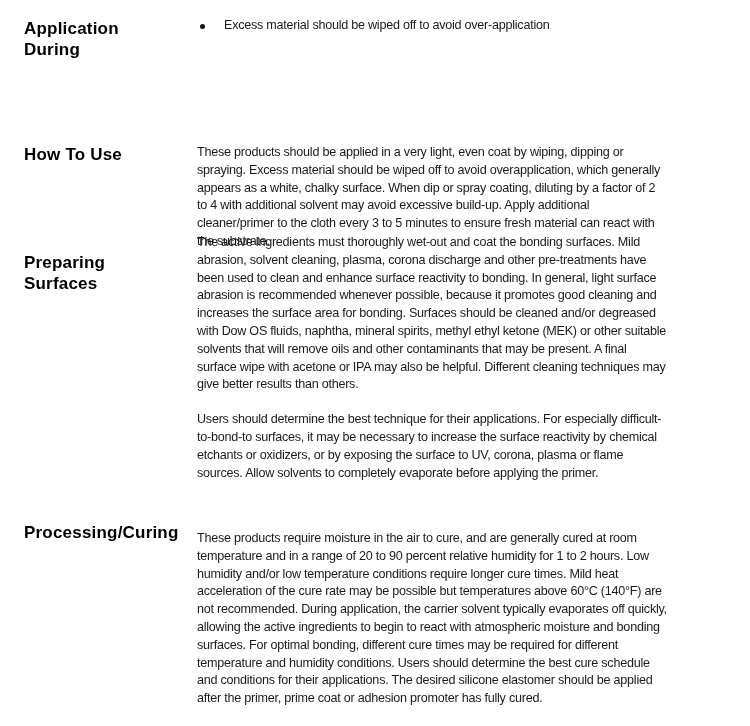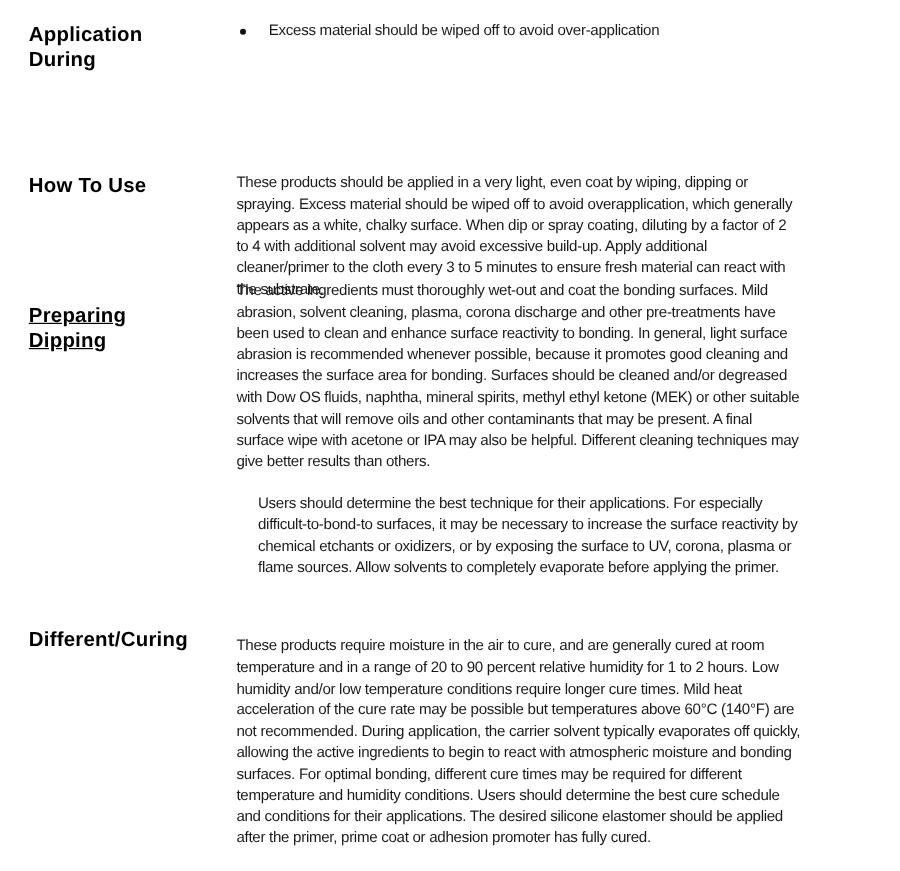--- a/index.html
+++ b/index.html
@@ -12,21 +12,21 @@
       position: absolute; left: 24px; width: 160px;
       font-family: "Liberation Sans", sans-serif; font-weight: bold;
       font-size: 17px; line-height: 21px; color: #000; letter-spacing: 0.2px;
     }
     .body {
       position: absolute; left: 197px; width: 470px;
       font-size: 12.6px; line-height: 17.8px; color: #1a1a1a;
       letter-spacing: -0.25px;
     }
     .body p { margin: 0; }
-    .body p + p { margin-top: 17px; margin-left: 18px; }
+    .body p + p { margin-top: 17px; }
     ul.bullets { list-style: none; margin: 0; padding: 0; }
     ul.bullets > li { position: relative; padding-left: 27px; }
     ul.bullets > li::before {
       content: ""; position: absolute; left: 3px; top: 7px;
       width: 5px; height: 5px; border-radius: 50%; background: #111;
     }
     ul.sub { list-style: none; margin: 0; padding: 0; }
     ul.sub > li { position: relative; padding-left: 72px; }
     ul.sub > li::before {
       content: ""; position: absolute; left: 49px; top: 6px;
@@ -51,30 +51,30 @@
 <div class="section" style="top:0;">
   <div class="heading" style="top:144px;">
     <div>How To Use</div>
   </div>
   <div class="body" style="top:144px;">
     <p>These products should be applied in a very light, even coat by wiping, dipping or spraying. Excess material should be wiped off to avoid overapplication, which generally appears as a white, chalky surface. When dip or spray coating, diluting by a factor of 2 to 4 with additional solvent may avoid excessive build-up. Apply additional cleaner/primer to the cloth every 3 to 5 minutes to ensure fresh material can react with the substrate.</p>
   </div>
 </div>
 
 <div class="section" style="top:0;">
-  <div class="heading" style="top:252px;text-decoration:underline;">
+  <div class="heading" style="top:252px;">
     <div>Preparing</div>
-    <div>Dipping</div>
+    <div>Surfaces</div>
   </div>
   <div class="body" style="top:234px;">
     <p>The active ingredients must thoroughly wet-out and coat the bonding surfaces. Mild abrasion, solvent cleaning, plasma, corona discharge and other pre-treatments have been used to clean and enhance surface reactivity to bonding. In general, light surface abrasion is recommended whenever possible, because it promotes good cleaning and increases the surface area for bonding. Surfaces should be cleaned and/or degreased with Dow OS fluids, naphtha, mineral spirits, methyl ethyl ketone (MEK) or other suitable solvents that will remove oils and other contaminants that may be present. A final surface wipe with acetone or IPA may also be helpful. Different cleaning techniques may give better results than others.</p>
     <p>Users should determine the best technique for their applications. For especially difficult-to-bond-to surfaces, it may be necessary to increase the surface reactivity by chemical etchants or oxidizers, or by exposing the surface to UV, corona, plasma or flame sources. Allow solvents to completely evaporate before applying the primer.</p>
   </div>
 </div>
 
 <div class="section" style="top:0;">
   <div class="heading" style="top:522px;">
-    <div>Different/Curing</div>
+    <div>Processing/Curing</div>
   </div>
   <div class="body" style="top:530px;">
     <p>These products require moisture in the air to cure, and are generally cured at room temperature and in a range of 20 to 90 percent relative humidity for 1 to 2 hours. Low humidity and/or low temperature conditions require longer cure times. Mild heat acceleration of the cure rate may be possible but temperatures above 60°C (140°F) are not recommended. During application, the carrier solvent typically evaporates off quickly, allowing the active ingredients to begin to react with atmospheric moisture and bonding surfaces. For optimal bonding, different cure times may be required for different temperature and humidity conditions. Users should determine the best cure schedule and conditions for their applications. The desired silicone elastomer should be applied after the primer, prime coat or adhesion promoter has fully cured.</p>
   </div>
 </div>
 
 </body></html>

